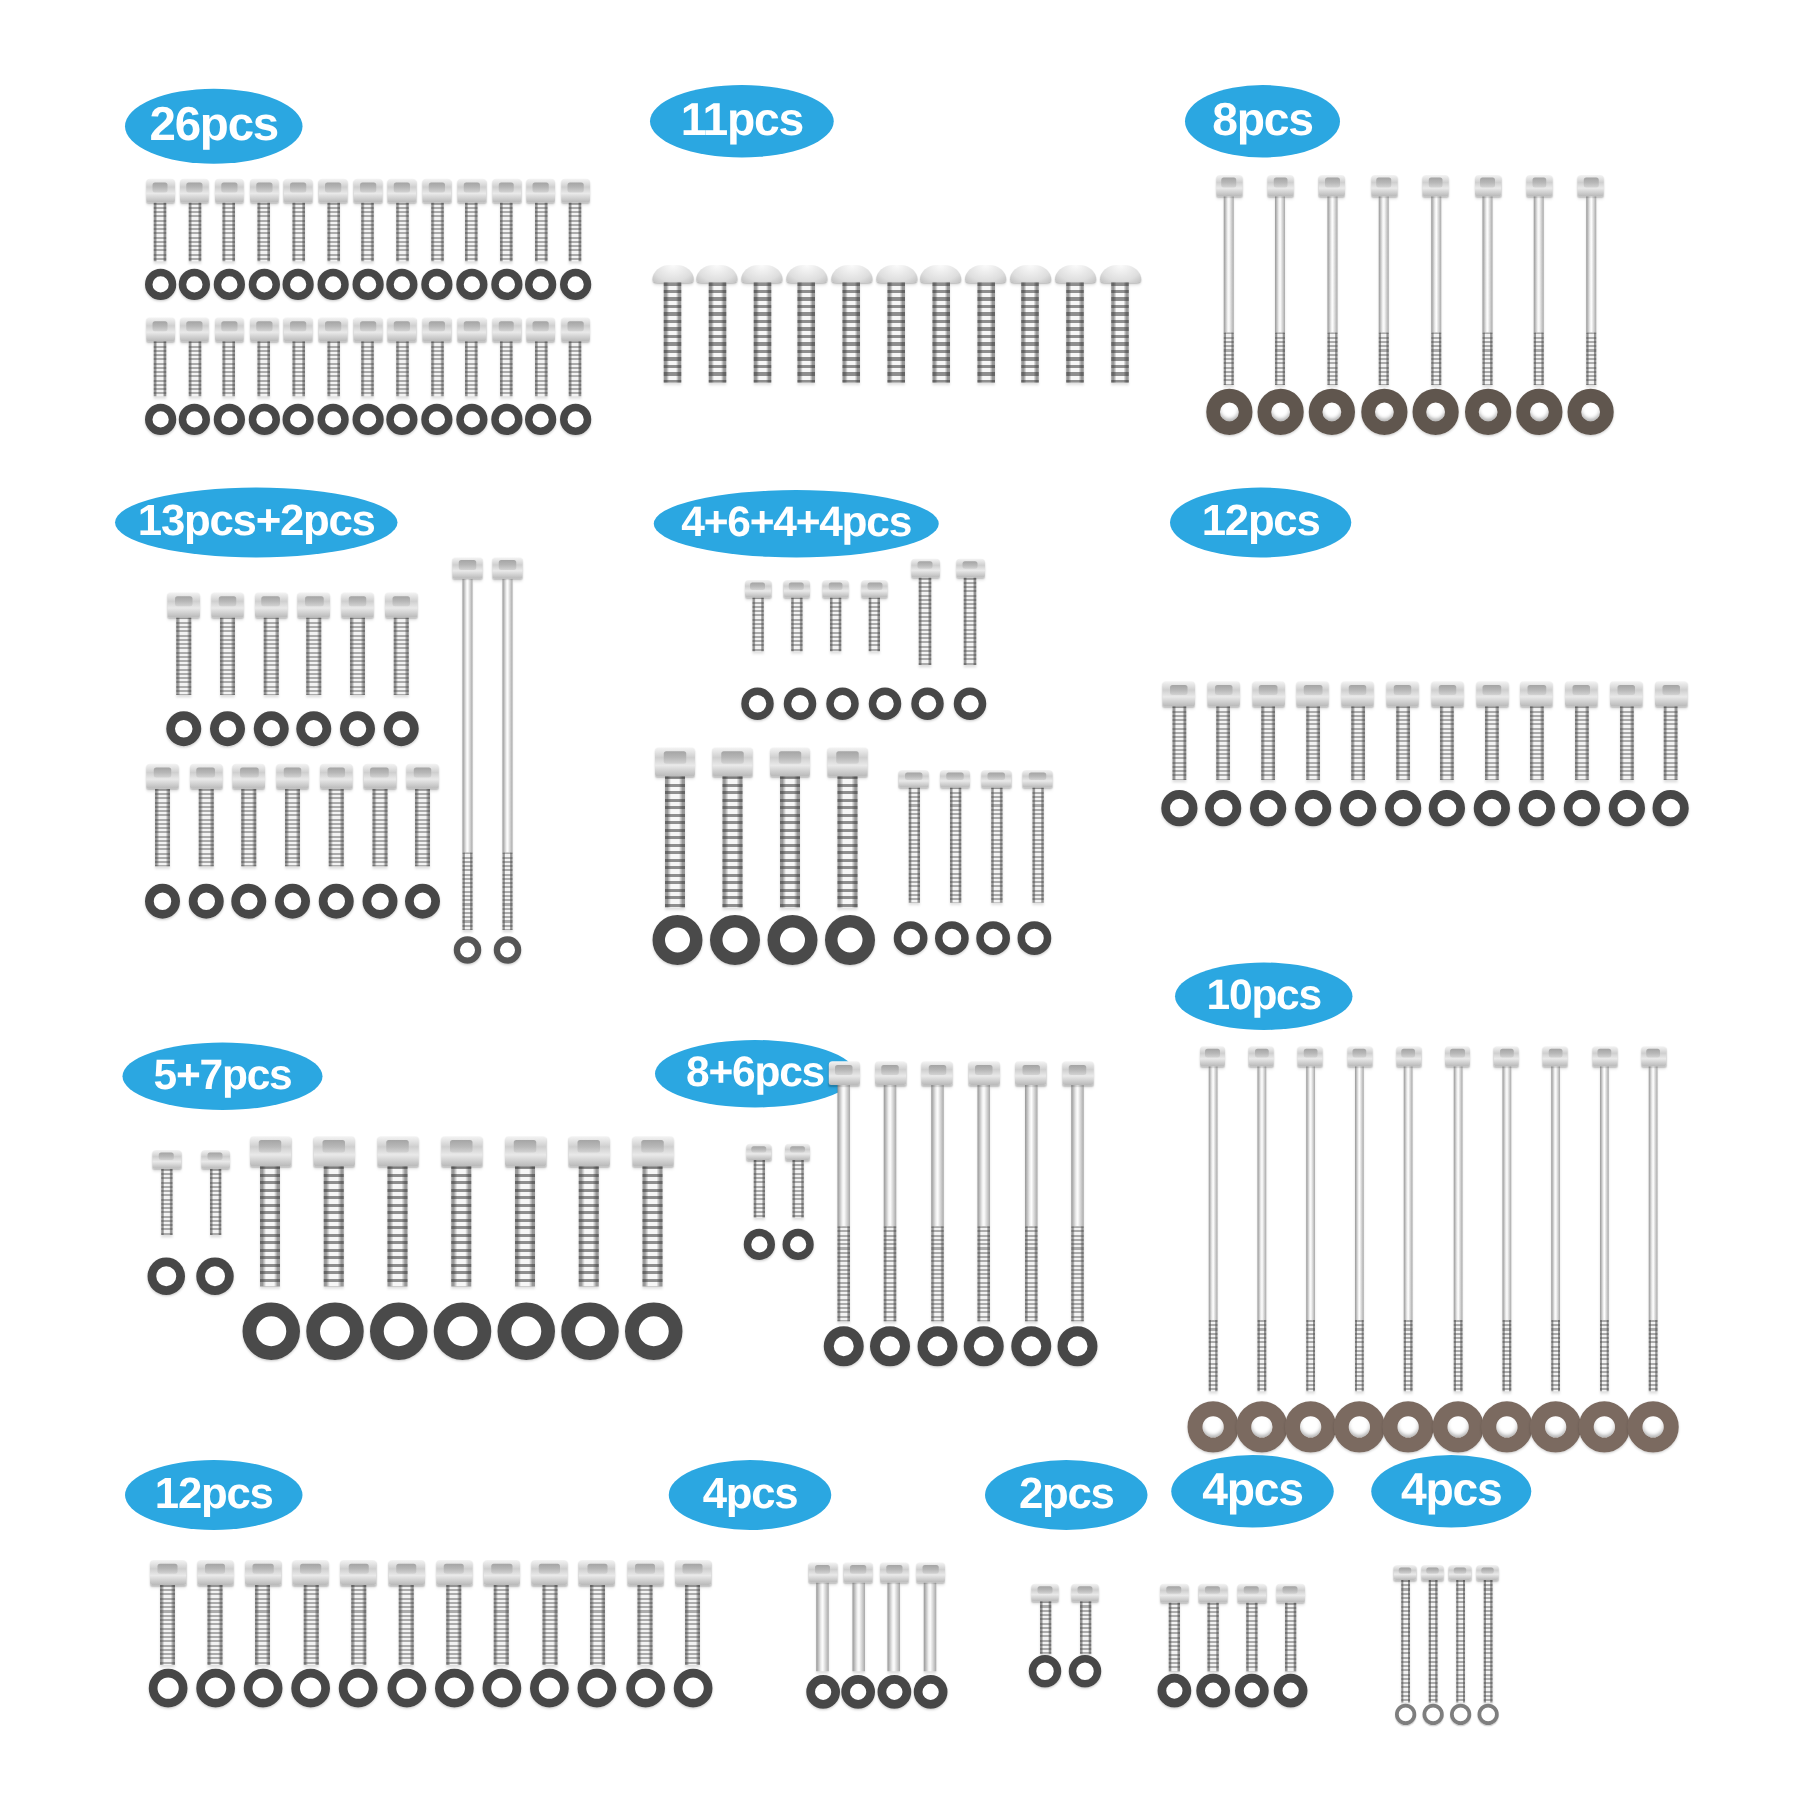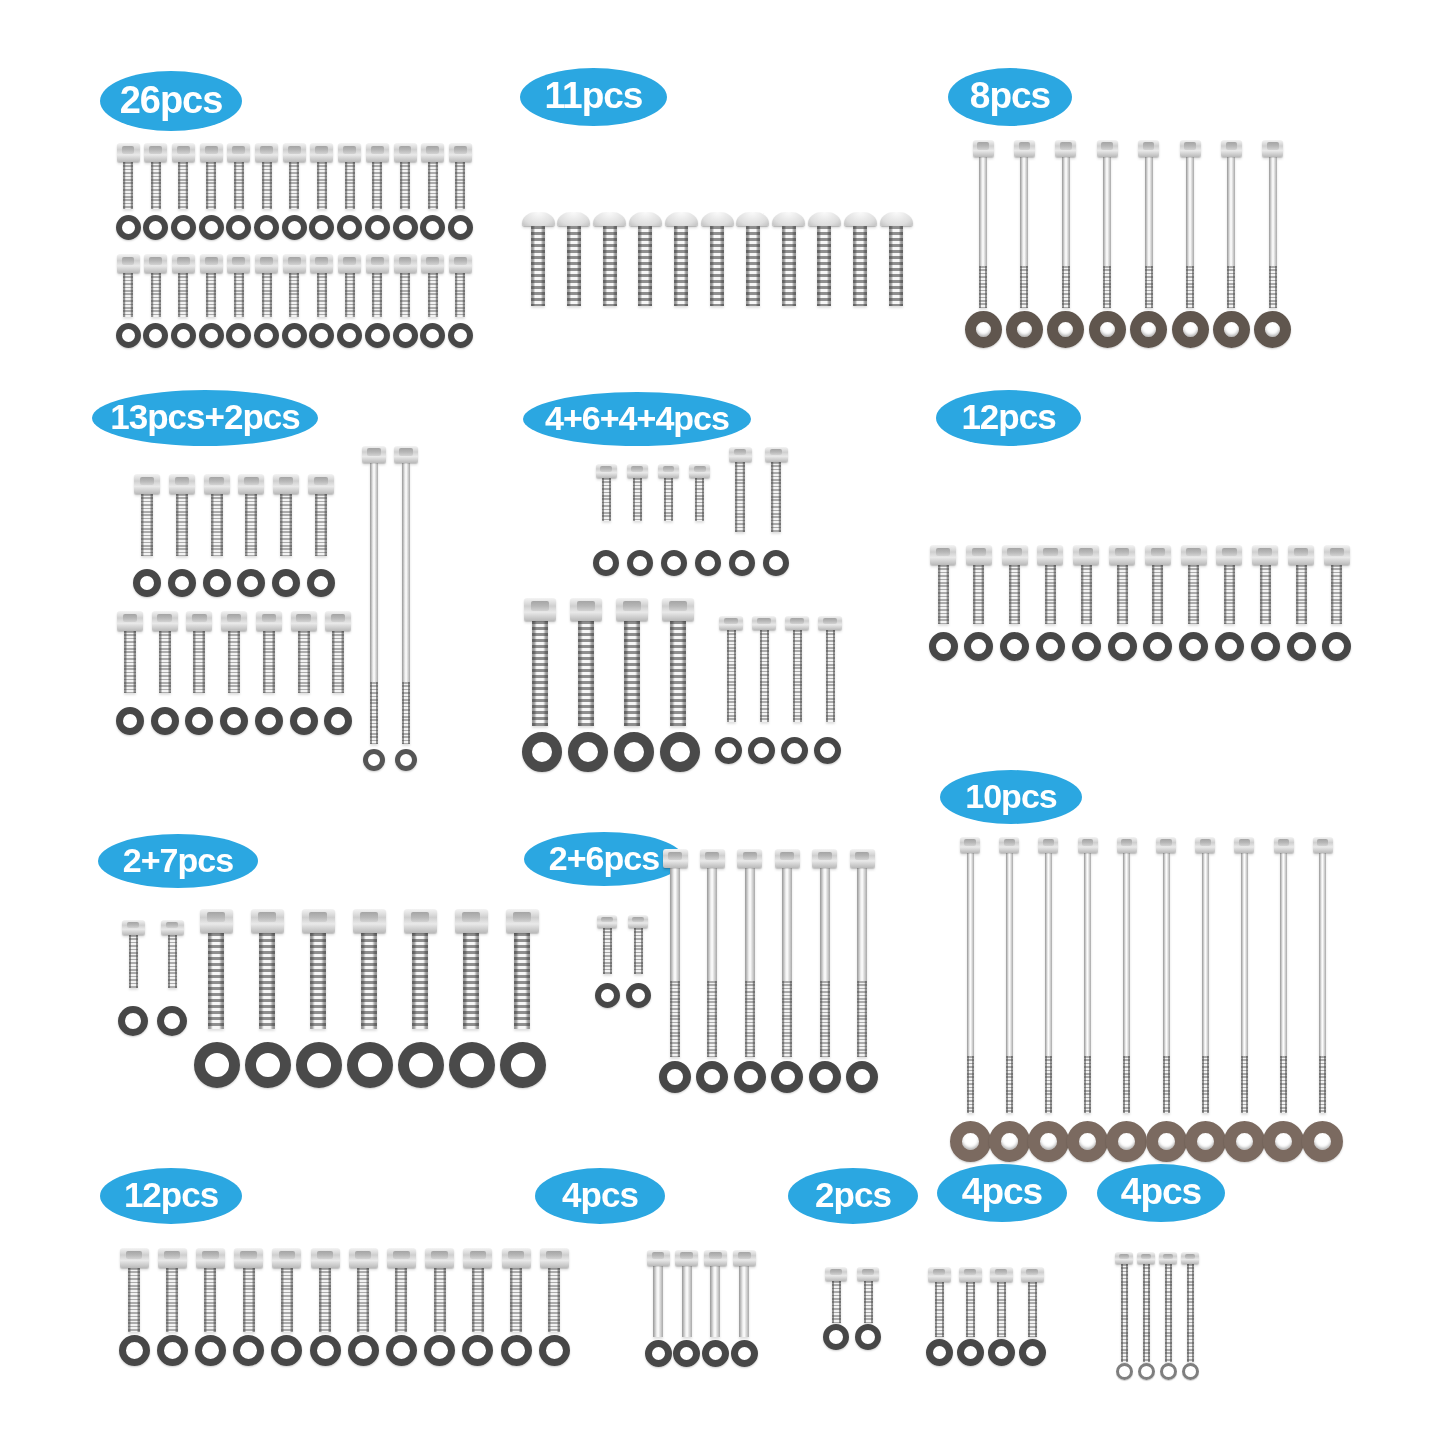--- a/index.html
+++ b/index.html
@@ -516,21 +516,21 @@
       <div class="washer w-oring" style="left: 1107.5px; top: 632px; width: 29px; height: 29px; border-width: 7px; border-color: rgb(71, 71, 71);"></div>
       <div class="washer w-oring" style="left: 1143.3px; top: 632px; width: 29px; height: 29px; border-width: 7px; border-color: rgb(71, 71, 71);"></div>
       <div class="washer w-oring" style="left: 1179.1px; top: 632px; width: 29px; height: 29px; border-width: 7px; border-color: rgb(71, 71, 71);"></div>
       <div class="washer w-oring" style="left: 1214.9px; top: 632px; width: 29px; height: 29px; border-width: 7px; border-color: rgb(71, 71, 71);"></div>
       <div class="washer w-oring" style="left: 1250.7px; top: 632px; width: 29px; height: 29px; border-width: 7px; border-color: rgb(71, 71, 71);"></div>
       <div class="washer w-oring" style="left: 1286.5px; top: 632px; width: 29px; height: 29px; border-width: 7px; border-color: rgb(71, 71, 71);"></div>
       <div class="washer w-oring" style="left: 1322.3px; top: 632px; width: 29px; height: 29px; border-width: 7px; border-color: rgb(71, 71, 71);"></div>
     </div>
     <div class="group">
       <div class="badge" style="left: 98px; top: 834px; width: 160px; height: 54px; font-size: 34px; background: rgb(43, 167, 225); color: rgb(255, 255, 255);">
-        <span>2+7pcs</span>
+        <span>5+7pcs</span>
       </div>
       <div class="screw" style="left: 121.5px; top: 920px; width: 23px; height: 68px;">
         <div class="head-cap" style="width: 23px; height: 15px;"></div>
         <div class="sh sh-fine" style="width: 9px; height: 53px;"></div>
       </div>
       <div class="screw" style="left: 160.5px; top: 920px; width: 23px; height: 68px;">
         <div class="head-cap" style="width: 23px; height: 15px;"></div>
         <div class="sh sh-fine" style="width: 9px; height: 53px;"></div>
       </div>
       <div class="washer w-oring" style="left: 118px; top: 1006px; width: 30px; height: 30px; border-width: 7.5px; border-color: rgb(71, 71, 71);"></div>
@@ -566,21 +566,21 @@
       <div class="washer w-oring" style="left: 194px; top: 1042px; width: 46px; height: 46px; border-width: 11.5px; border-color: rgb(74, 74, 74);"></div>
       <div class="washer w-oring" style="left: 245px; top: 1042px; width: 46px; height: 46px; border-width: 11.5px; border-color: rgb(74, 74, 74);"></div>
       <div class="washer w-oring" style="left: 296px; top: 1042px; width: 46px; height: 46px; border-width: 11.5px; border-color: rgb(74, 74, 74);"></div>
       <div class="washer w-oring" style="left: 347px; top: 1042px; width: 46px; height: 46px; border-width: 11.5px; border-color: rgb(74, 74, 74);"></div>
       <div class="washer w-oring" style="left: 398px; top: 1042px; width: 46px; height: 46px; border-width: 11.5px; border-color: rgb(74, 74, 74);"></div>
       <div class="washer w-oring" style="left: 449px; top: 1042px; width: 46px; height: 46px; border-width: 11.5px; border-color: rgb(74, 74, 74);"></div>
       <div class="washer w-oring" style="left: 500px; top: 1042px; width: 46px; height: 46px; border-width: 11.5px; border-color: rgb(74, 74, 74);"></div>
     </div>
     <div class="group">
       <div class="badge" style="left: 524px; top: 832px; width: 160px; height: 54px; font-size: 34px; background: rgb(43, 167, 225); color: rgb(255, 255, 255);">
-        <span>2+6pcs</span>
+        <span>8+6pcs</span>
       </div>
       <div class="screw" style="left: 597px; top: 915px; width: 20px; height: 59px;">
         <div class="head-cap" style="width: 20px; height: 13px;"></div>
         <div class="sh sh-fine" style="width: 9px; height: 46px;"></div>
       </div>
       <div class="screw" style="left: 628px; top: 915px; width: 20px; height: 59px;">
         <div class="head-cap" style="width: 20px; height: 13px;"></div>
         <div class="sh sh-fine" style="width: 9px; height: 46px;"></div>
       </div>
       <div class="washer w-oring" style="left: 594.5px; top: 983px; width: 25px; height: 25px; border-width: 6px; border-color: rgb(71, 71, 71);"></div>

